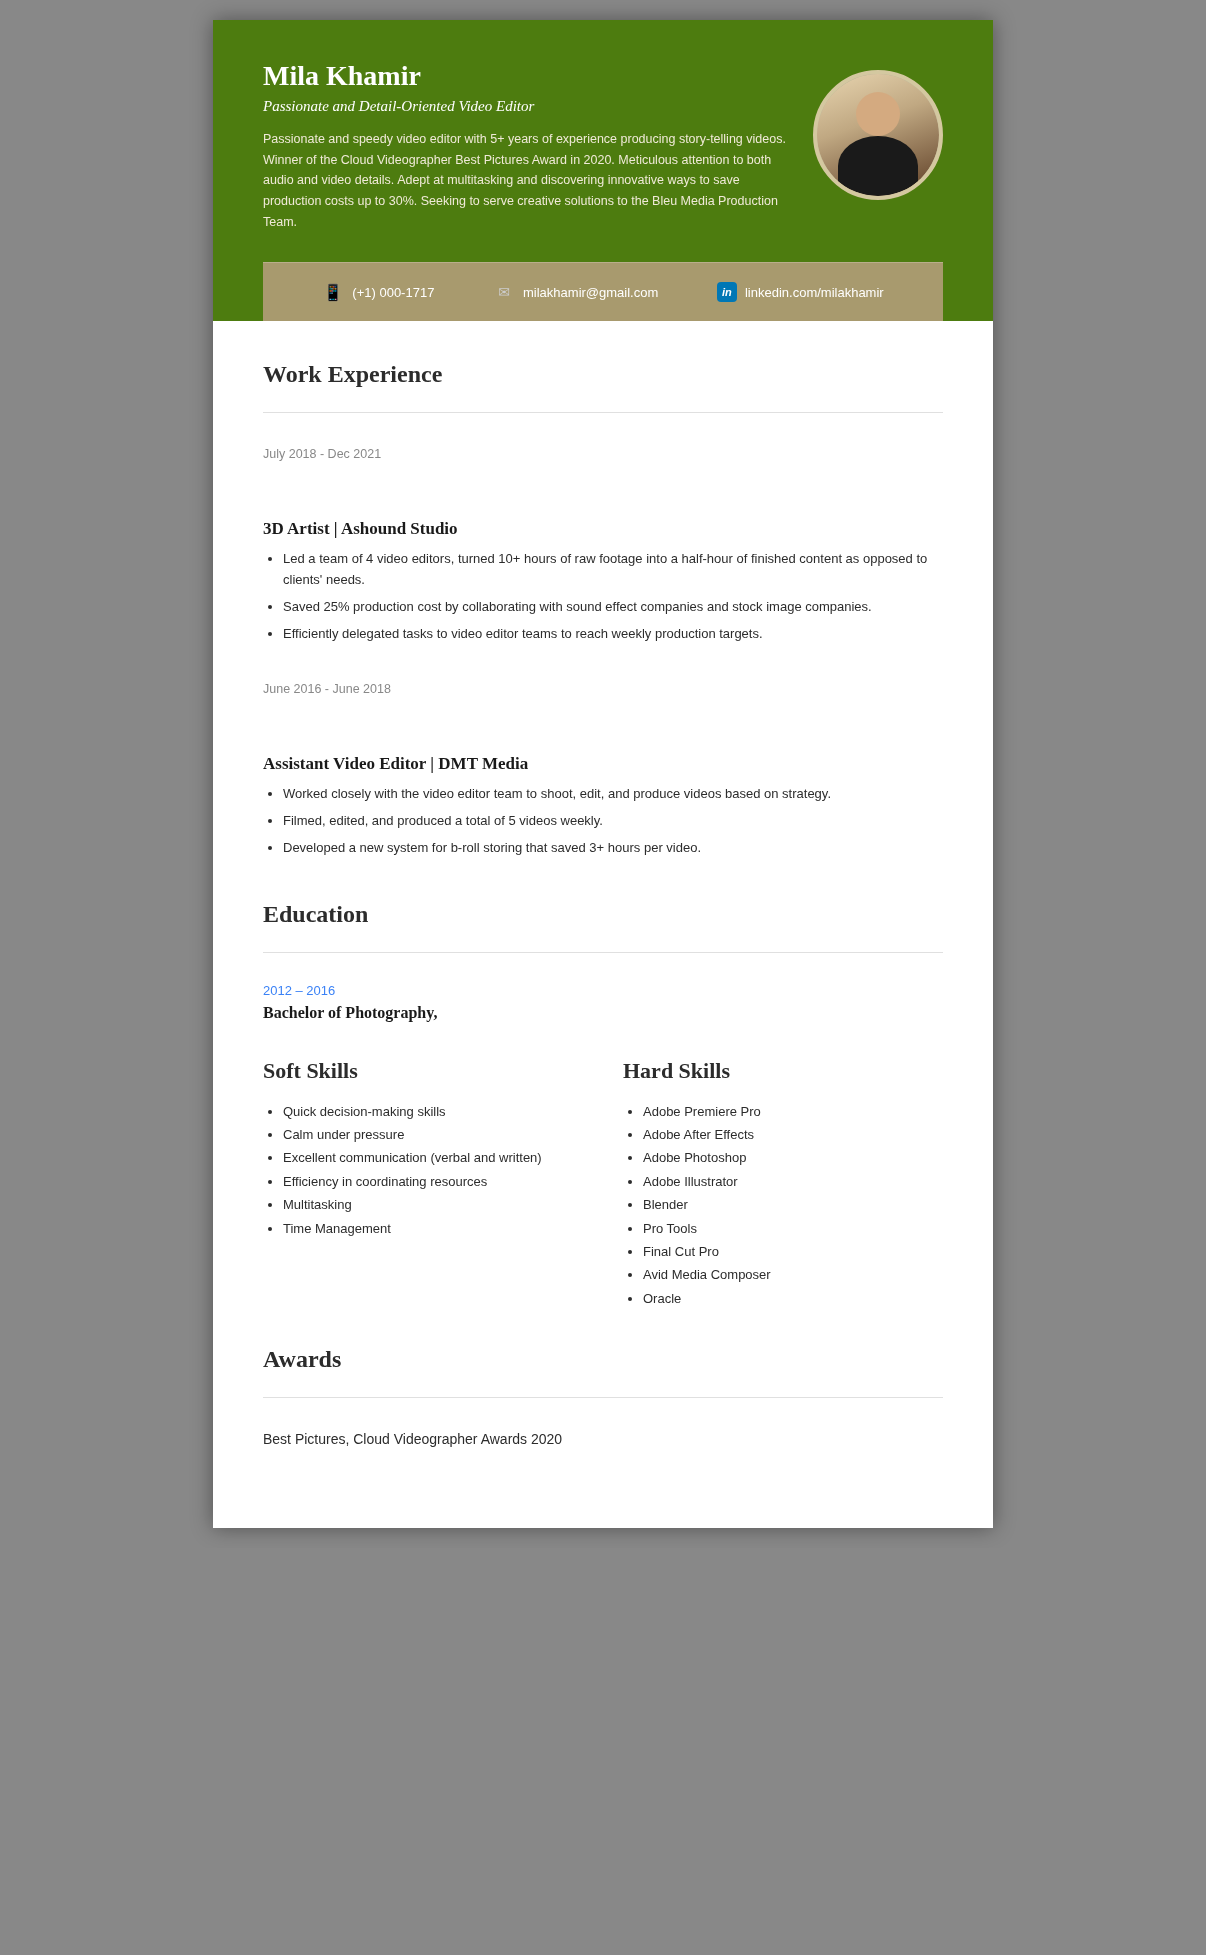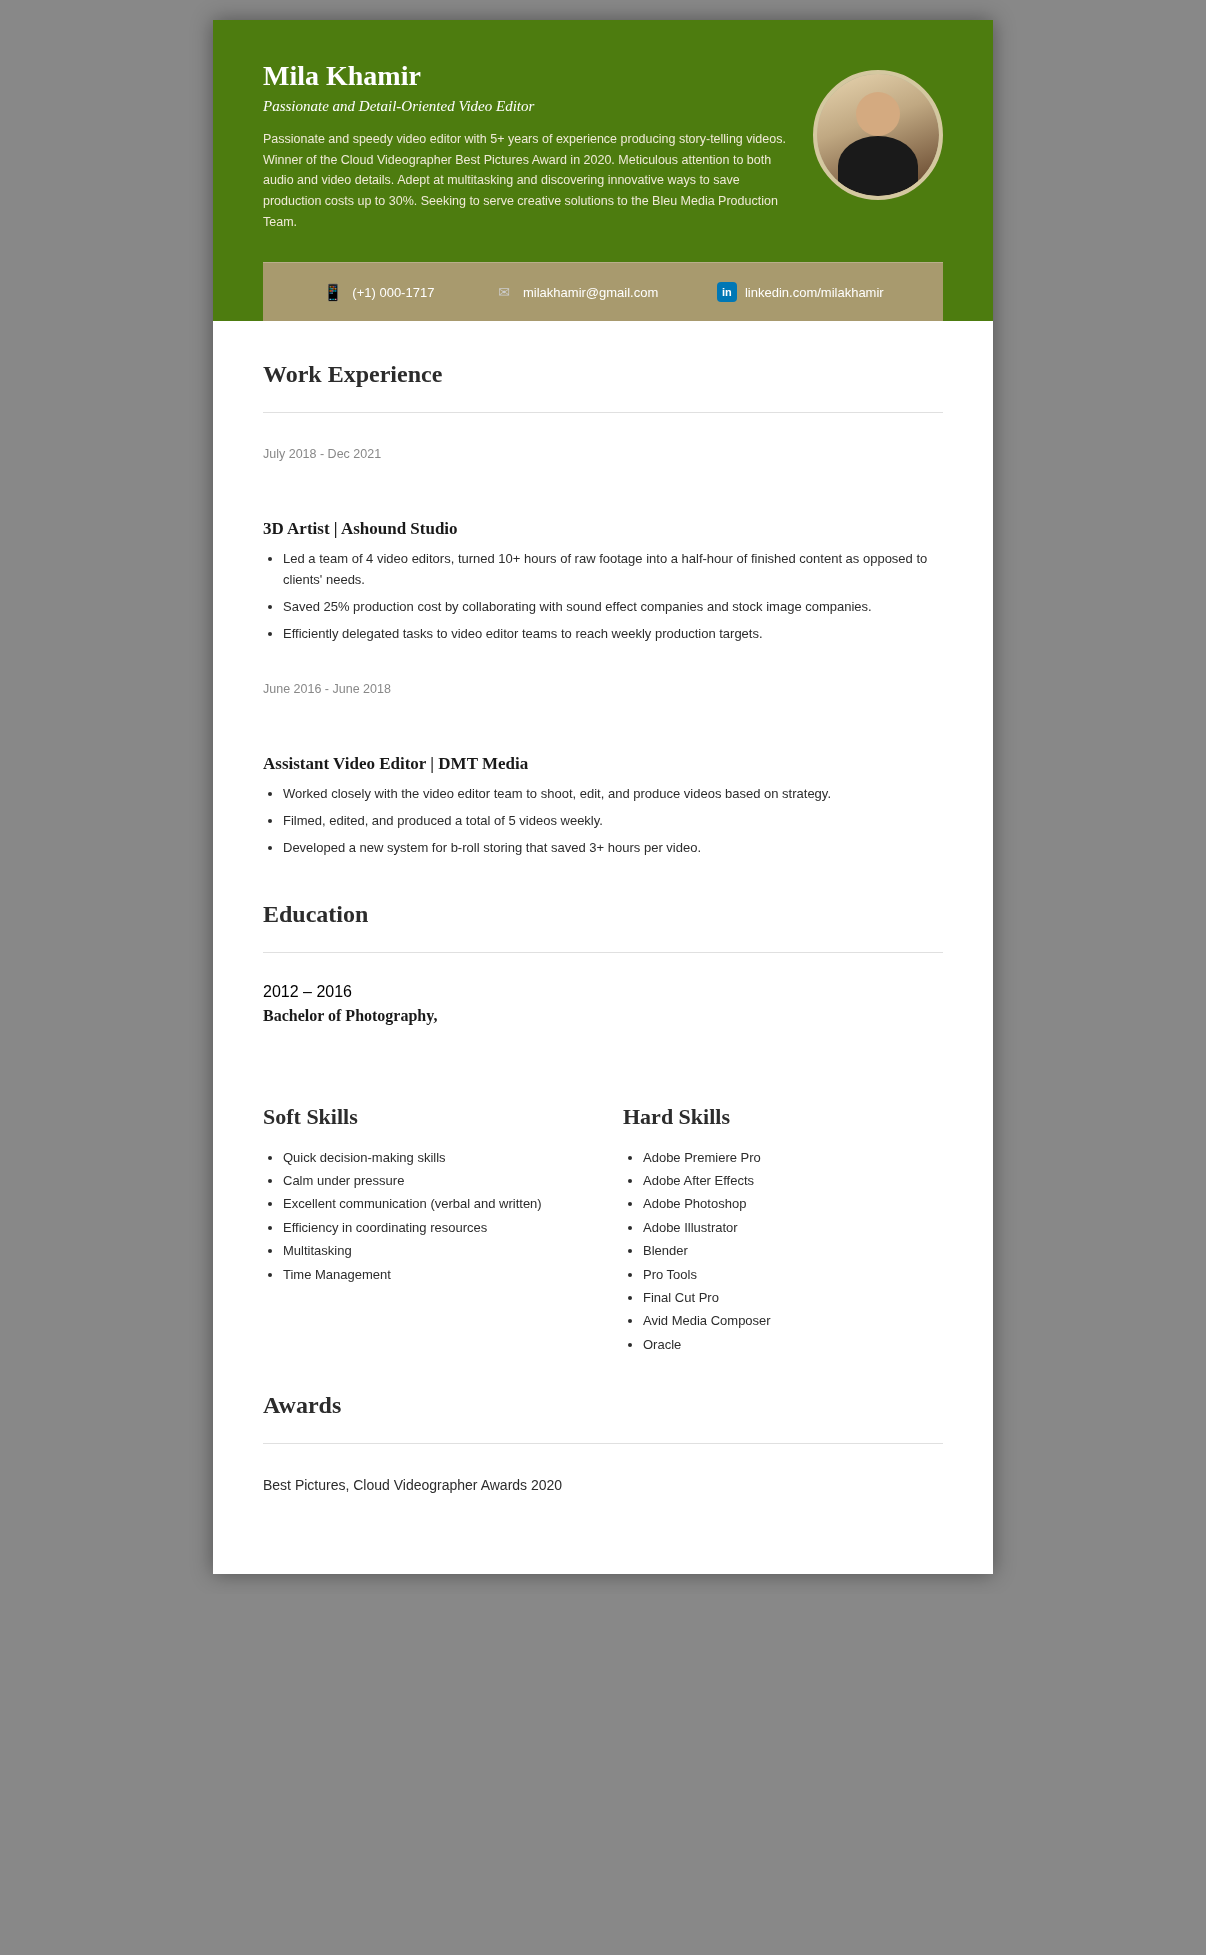--- a/index.html
+++ b/index.html
@@ -124,20 +124,21 @@
       border-radius: 4px;
       width: 20px;
       height: 20px;
       display: flex;
       align-items: center;
       justify-content: center;
       color: #fff;
       font-size: 11px;
       font-weight: bold;
       font-family: Arial, sans-serif;
+      font-style: italic;
     }
     
     .body { padding: 40px 50px; }
     
     .section { margin-bottom: 36px; }
     .section-title {
       font-size: 24px;
       font-weight: bold;
       color: #2c2c2c;
       border-bottom: none;
@@ -172,43 +173,43 @@
     }
     .exp-content li {
       font-size: 13px;
       color: #2c2c2c;
       line-height: 1.6;
       margin-bottom: 6px;
       font-family: Arial, sans-serif;
     }
     
     .edu-date {
-      color: #000000;
-      font-size: 16px;
+      color: #3b82f6;
+      font-size: 13px;
       margin-bottom: 6px;
       font-family: Arial, sans-serif;
     }
     .edu-degree {
       font-size: 16px;
       font-weight: bold;
       color: #1a1a1a;
       margin-bottom: 4px;
       font-family: Georgia, serif;
     }
     .edu-school {
       font-size: 14px;
       color: #444;
       font-family: Arial, sans-serif;
     }
     
     .skills-row {
       display: flex;
       gap: 40px;
     }
-    .skills-col { flex: 1; margin-top: 43px; }
+    .skills-col { flex: 1; }
     .skills-col-title {
       font-size: 22px;
       font-weight: bold;
       color: #2c2c2c;
       margin-bottom: 16px;
       font-family: Georgia, serif;
     }
     .skills-col ul {
       padding-left: 20px;
     }

